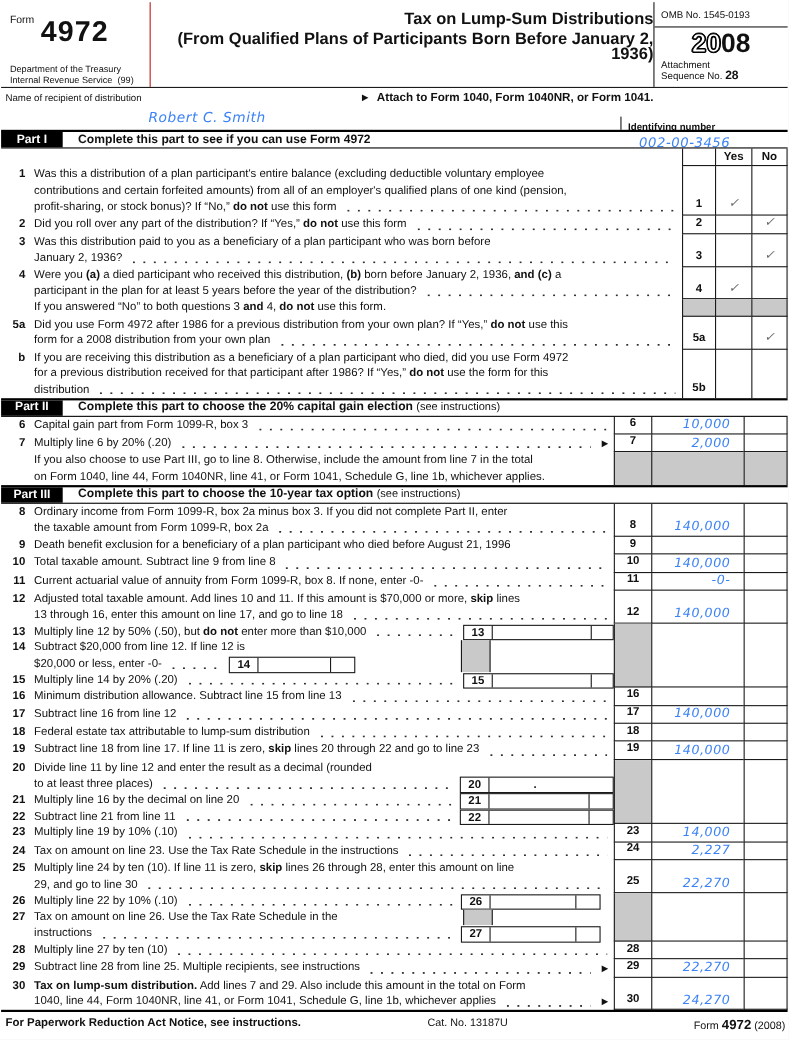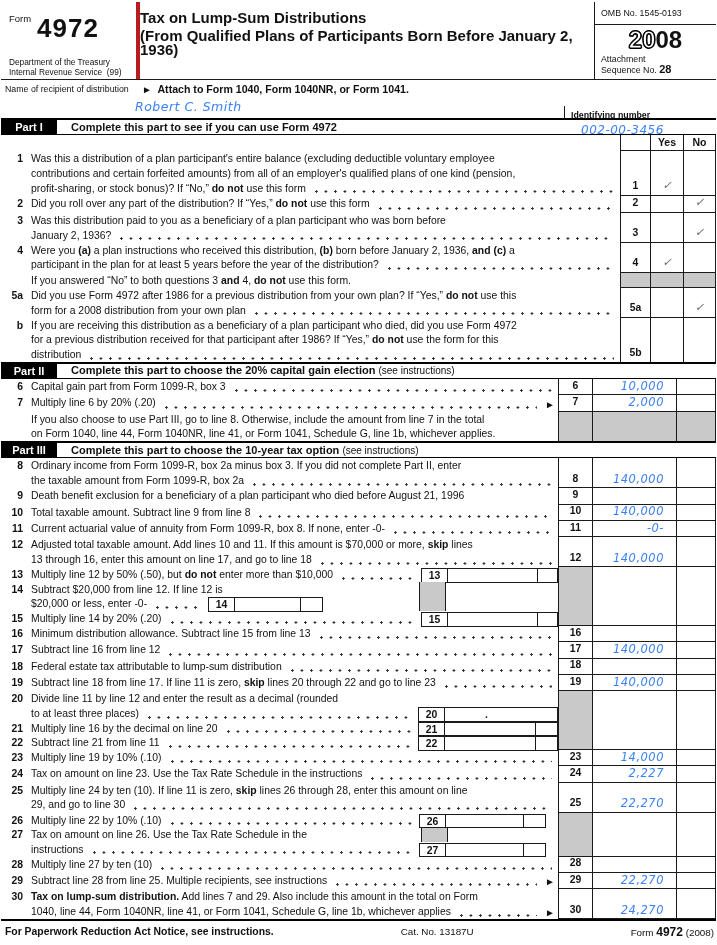--- a/index.html
+++ b/index.html
@@ -9,21 +9,21 @@
     font-size:10.4px; line-height:14.6px; display:flex; flex-direction:column;
     padding:2px 1px 4px 1px; position:relative;
   }
   b{font-weight:bold;}
   
   .hdr{display:flex; border-bottom:1px solid #1a1a1a; height:78px;}
   .h-left{width:135px; padding:10px 0 2px 8px; display:flex; flex-direction:column;}
   .h-form{font-size:9.5px;}
   .h-num{font-size:26px; font-weight:bold; letter-spacing:1px; margin:-6px 0 0 28px;}
   .h-dept{font-size:8.3px; line-height:9.5px; margin-top:auto;}
-  .h-mid{flex:1; border-left:4px solid #b91c1c; text-align:left; padding-top:9px;}
+  .h-mid{flex:1; border-left:1px solid #b91c1c; text-align:right; padding-top:9px;}
   .h-title{font-size:15px; font-weight:bold;}
   .h-sub{font-size:15px; font-weight:bold; margin-top:3px;}
   .h-attach{font-size:10.6px; font-weight:bold; margin-top:24px;}
   .h-right{width:122px; border-left:1px solid #1a1a1a; display:flex; flex-direction:column;}
   .omb{font-size:8.8px; padding:4px 4px 3px 6px; border-bottom:1px solid #1a1a1a;}
   .yr{text-align:center; font-size:24px; font-weight:bold; line-height:26px; padding-top:2px;}
   .y-outline{color:#fff; -webkit-text-stroke:1.1px #000; text-shadow:-1px 0 #000,1px 0 #000,0 -1px #000,0 1px #000;}
   .att{font-size:8.8px; line-height:10.5px; padding:1px 6px;}
   .att b{font-size:11px;}
   
@@ -69,21 +69,21 @@
   .ibc{border-left:1px solid #1a1a1a;}
   .f89{width:89px;} .c20{width:20px;}
   .f65{width:65px;} .c22{width:22px;}
   .f90{width:90px;}
   .f112{width:112px; text-align:left; padding-left:40px; font-weight:bold;}
   .f77{width:77px;}
   .fill12{flex:0 0 12px;}
   .graysq{position:absolute; right:112px; width:27px; top:15px; height:29px; background:#c9c9c9; border-left:1px solid #1a1a1a; border-right:1px solid #1a1a1a;}
   .graysq27{top:15px; height:14px; right:110px;}
   
-  .foot{margin-top:auto; border-top:2px solid #000; display:flex; align-items:flex-start; padding:4px 2px 0 4px; font-size:10.4px;}
+  .foot{margin-top:auto; border-top:2px solid #000; display:flex; align-items:flex-start; padding:4px 2px 0 4px; font-size:10.4px;gap:12px;}
   .f-l{flex:1; font-weight:bold;}
   .f-c{flex:none; width:230px; font-size:9.8px;}
   .f-r{flex:none; font-size:9.8px;}
   .f-r b{font-size:12px;}
 </style>
 </head>
 <body>
 
 <div class="page">
 
@@ -192,21 +192,21 @@
       </div>
     <div class="c cx">
         <span class="ck">✓</span>
       </div>
   </div>
 
   <div class="row">
     <div class="q qcol">
       <div class="tl">
           <span class="qn">4</span>
-          <span class="txt"><span>Were you </span><b>(a)</b><span> a plan instructions who received this distribution, </span><b>(b)</b><span> born before January 2, 1936, </span><b>and (c)</b><span> a</span></span>
+          <span class="txt"><span>Were you </span><b>(a)</b><span> a died participant who received this distribution, </span><b>(b)</b><span> born before January 2, 1936, </span><b>and (c)</b><span> a</span></span>
         </div>
       <div class="tl">
           <span class="qn"></span>
           <span class="txt">participant in the plan for at least 5 years before the year of the distribution?</span>
           <span class="lead"></span>
         </div>
     </div>
     <div class="c cn1">4</div>
     <div class="c cy">
         <span class="ck">✓</span>

